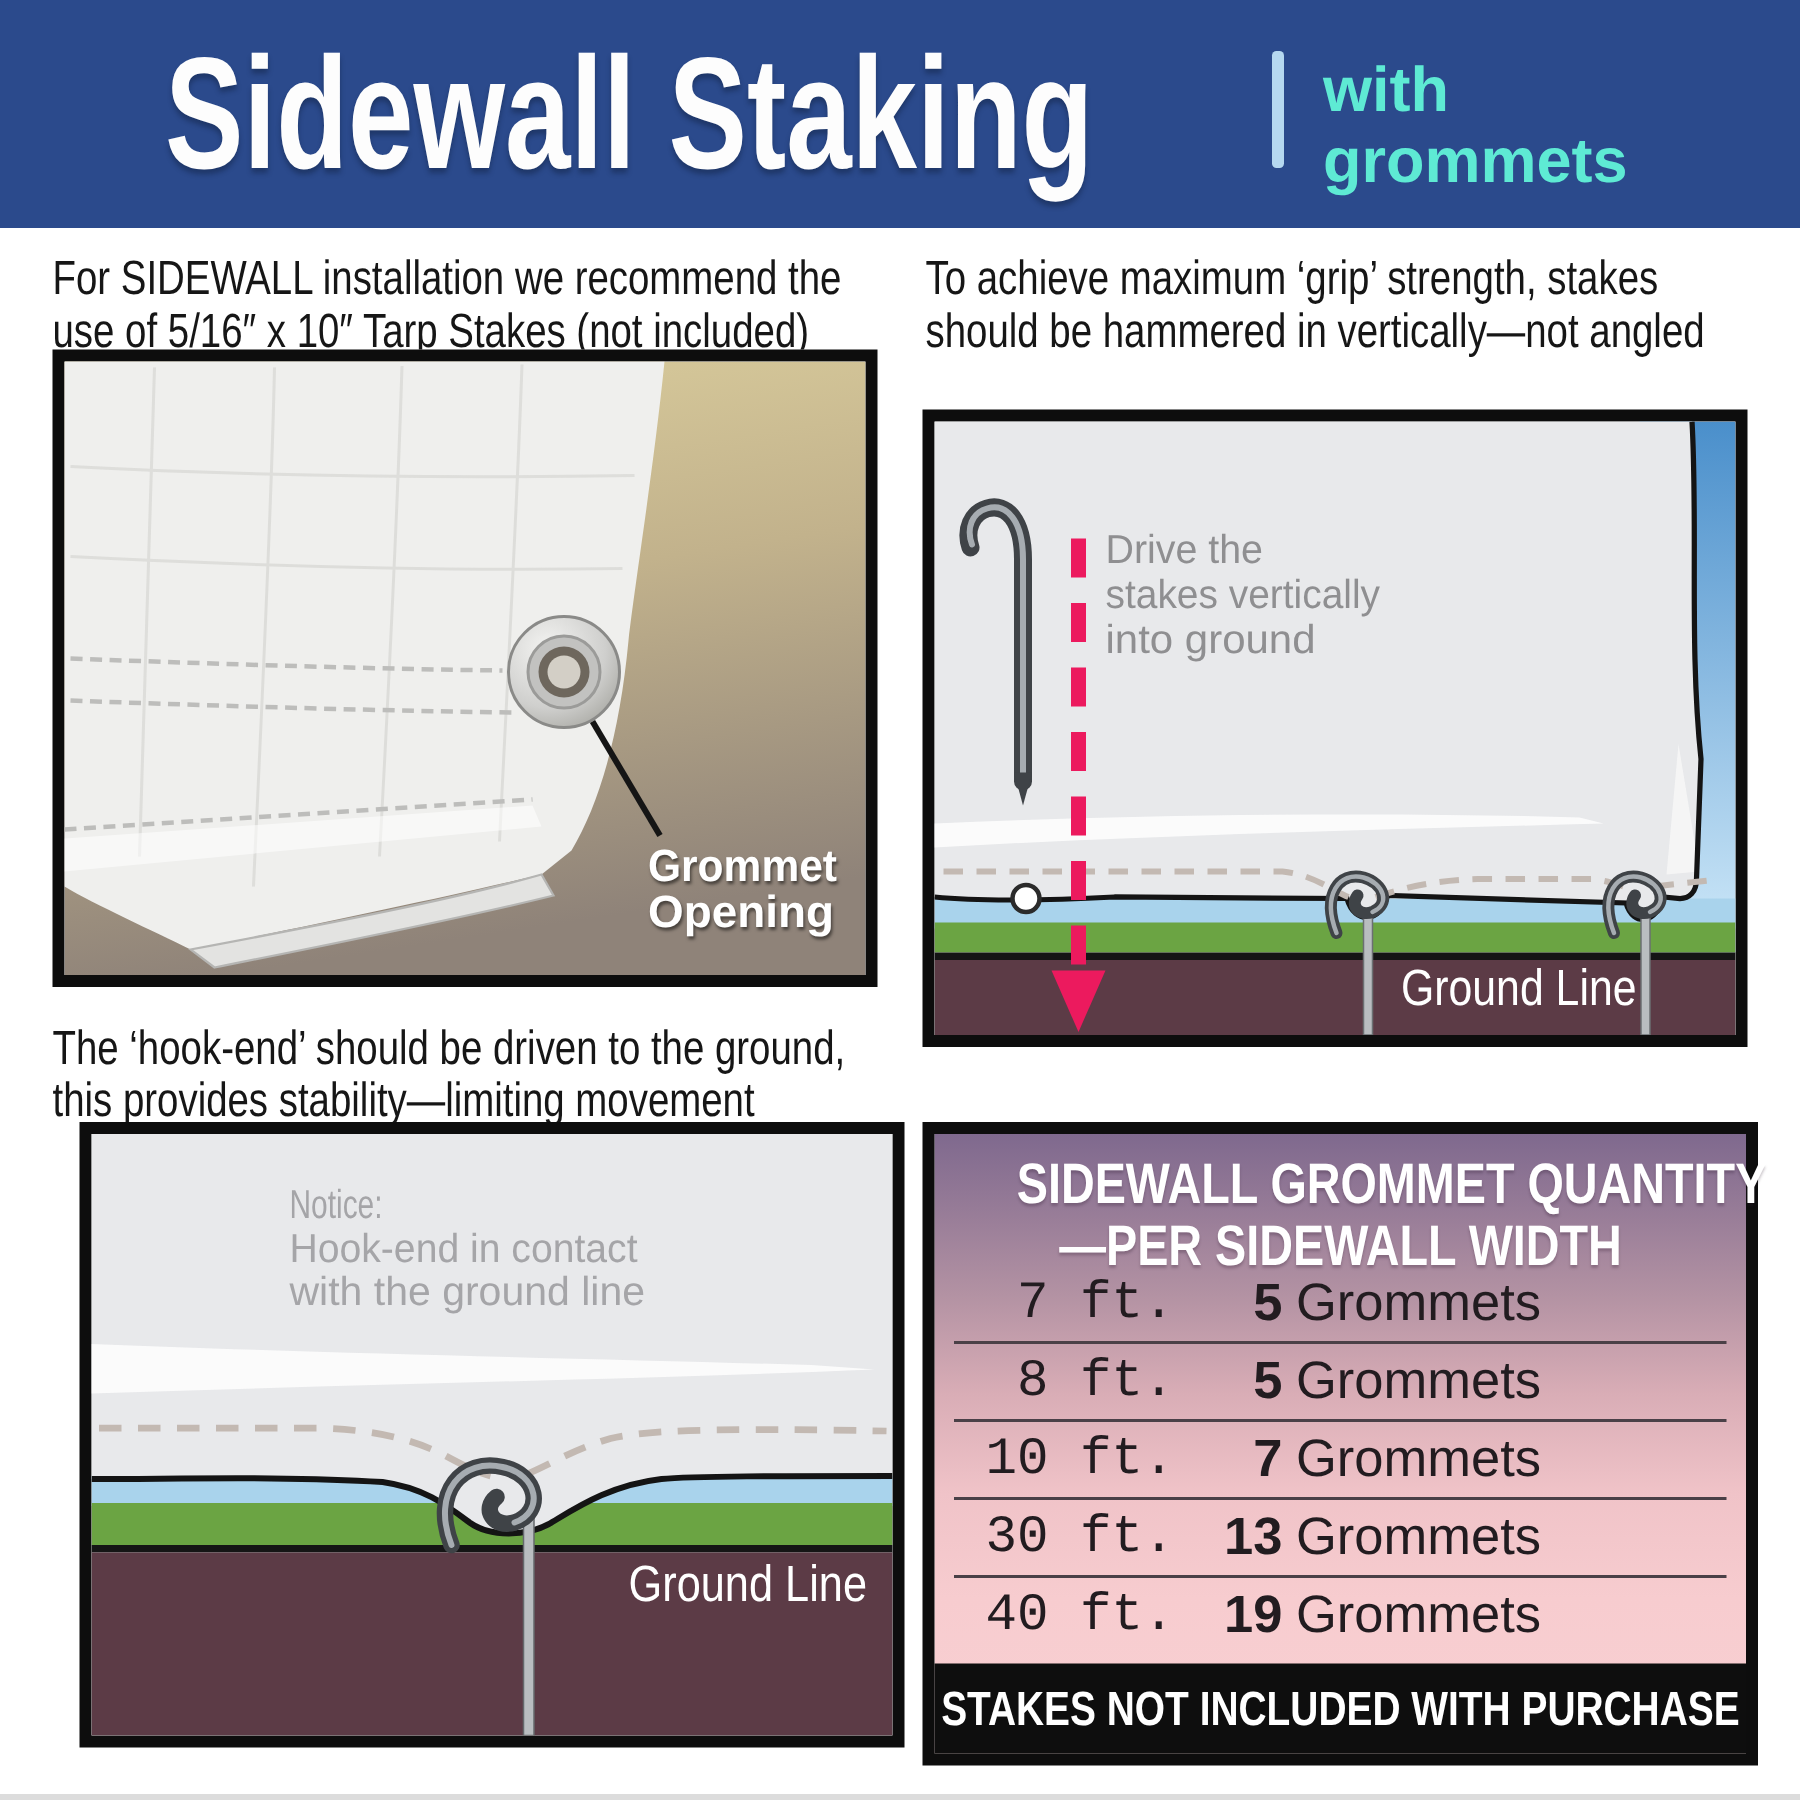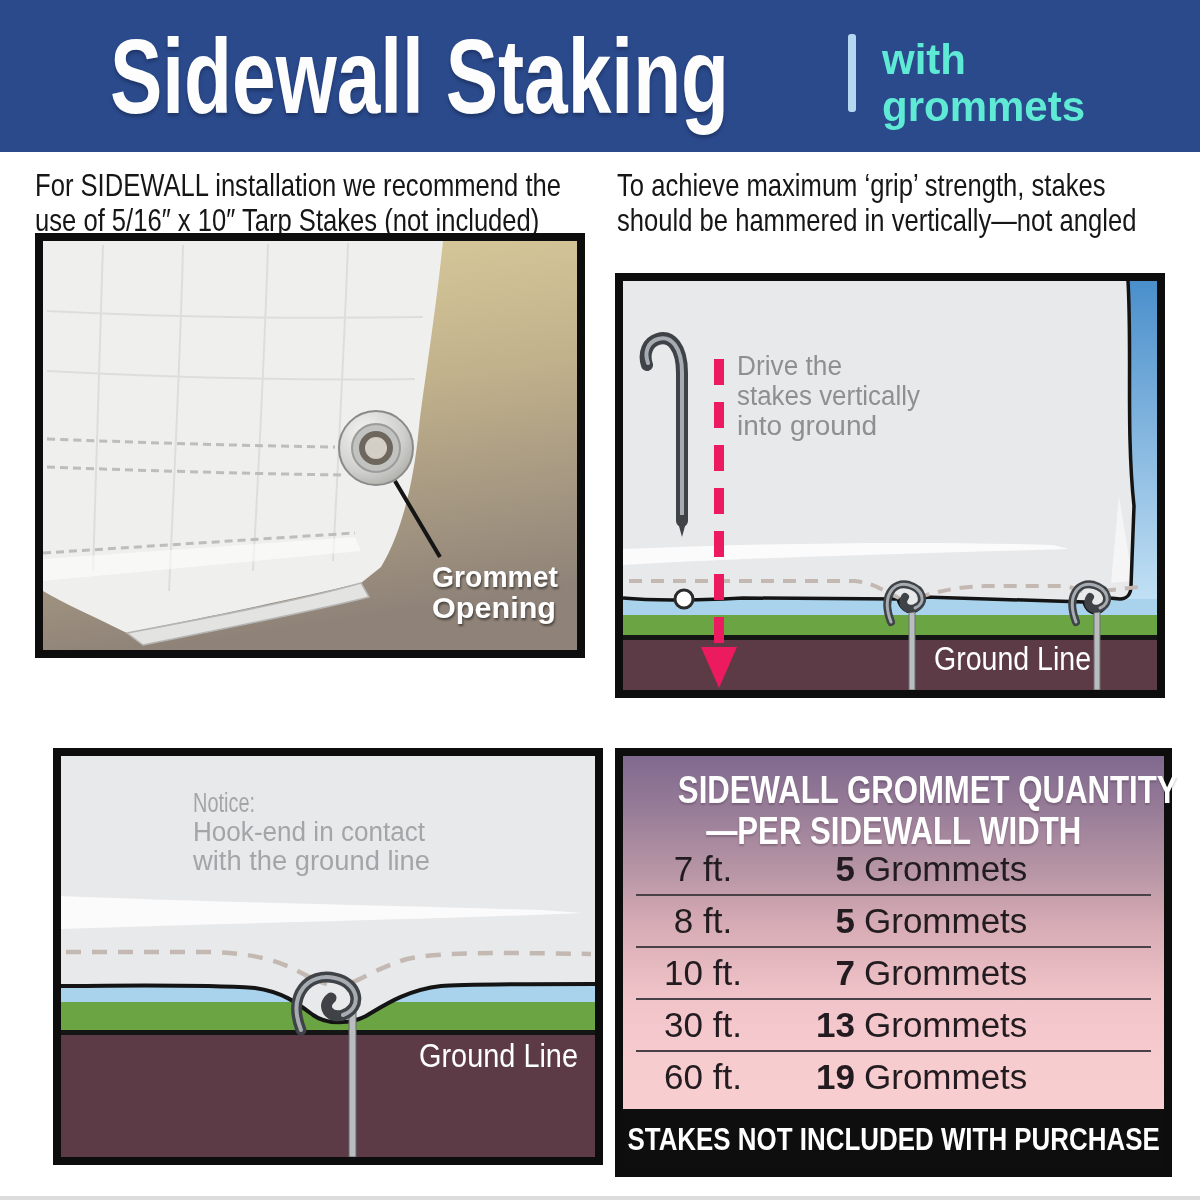--- a/index.html
+++ b/index.html
@@ -36,21 +36,21 @@
 
   
   .gtable{left:615px;top:748px;width:541px;height:413px;
     background:linear-gradient(180deg,#7f698e 0%,#967b97 12%,#b392a3 26%,#d9adb6 42%,#f0c3c8 58%,#f7cccf 75%,#f8d0d3 100%);}
   .gtable-title{position:absolute;left:0;top:14px;width:100%;text-align:center;
     color:#ffffff;font-weight:bold;font-size:38px;line-height:41px;
     text-shadow:0 2px 2px rgba(40,20,40,.25);}
   .gtable-title .csq{display:inline-block;white-space:nowrap;transform:scaleX(.82);transform-origin:50% 50%;}
   .gtable-rows{position:absolute;left:0;top:88px;width:100%;}
   .t-row{display:flex;align-items:center;height:50px;font-size:35px;color:#221c20;}
-  .t-row .w{display:inline-block;width:160px;text-align:center;white-space:nowrap;}
+  .t-row .w{display:inline-block;width:160px;text-align:right;white-space:nowrap;font-family:Liberation Mono, monospace;}
   .t-row .q{display:inline-block;width:72px;text-align:right;font-weight:bold;white-space:nowrap;}
   .t-row .u{margin-left:9px;white-space:nowrap;}
   .t-sep{height:2px;background:var(--table-sep);margin:0 13px;}
   .gtable-footer{position:absolute;left:0;bottom:0;width:100%;height:60px;
     background:var(--footer-bg);display:flex;align-items:center;justify-content:center;}
   .gtable-footer .csq{display:inline-block;white-space:nowrap;transform:scaleX(.81);transform-origin:50% 50%;
     color:#ffffff;font-weight:bold;font-size:32px;}
 
   .page-bottom-edge{position:absolute;left:0;bottom:0;width:1200px;height:4px;background:#dcdcdc;}
 </style>
@@ -189,20 +189,26 @@
       <g font-size="27" fill="var(--note-gray,#8f8f91)">
         <text x="114" y="94" textLength="105" lengthAdjust="spacingAndGlyphs">Drive the</text>
         <text x="114" y="124" textLength="183" lengthAdjust="spacingAndGlyphs">stakes vertically</text>
         <text x="114" y="154" textLength="140" lengthAdjust="spacingAndGlyphs">into ground</text>
       </g>
 
       <text x="311" y="389" font-size="34" fill="#ffffff" textLength="157" lengthAdjust="spacingAndGlyphs">Ground Line</text>
     </svg>
   </div>
 
+  <div class="caption" style="left:35px;top:681px;">
+    <div class="squeeze">
+      <div>The ‘hook-end’ should be driven to the ground,</div>
+      <div>this provides stability—limiting movement</div>
+    </div>
+  </div>
 
   <div class="frame" style="left:53px;top:748px;width:534px;height:401px;">
     <svg class="fig-svg" width="534" height="401" viewBox="0 0 534 401">
       <rect x="0" y="228" width="534" height="20" fill="var(--strip-blue,#a9d3ec)"></rect>
       <rect x="0" y="246" width="534" height="28" fill="var(--grass,#6ba443)"></rect>
       <rect x="0" y="274" width="534" height="5" fill="#151515"></rect>
       <rect x="0" y="279" width="534" height="122" fill="var(--ground,#5c3b46)"></rect>
 
       <path d="M0,0 L534,0 L534,228 C460,228 400,228 380,230 C345,234 322,250 305,260
            C290,268 266,269 252,259 C236,247 222,236 194,232 C130,228 60,230 0,230 Z" fill="var(--tarp-gray,#e8e9eb)"></path>
@@ -253,21 +259,21 @@
           <span class="u">Grommets</span>
       </div>
       <div class="t-sep"></div>
       <div class="t-row">
         <span class="w">30 ft.</span>
           <span class="q">13</span>
           <span class="u">Grommets</span>
       </div>
       <div class="t-sep"></div>
       <div class="t-row">
-        <span class="w">60 ft.</span>
+        <span class="w">40 ft.</span>
           <span class="q">19</span>
           <span class="u">Grommets</span>
       </div>
     </div>
     <div class="gtable-footer">
       <span class="csq">STAKES NOT INCLUDED WITH PURCHASE</span>
     </div>
   </div>
 
   <div class="page-bottom-edge"></div>

